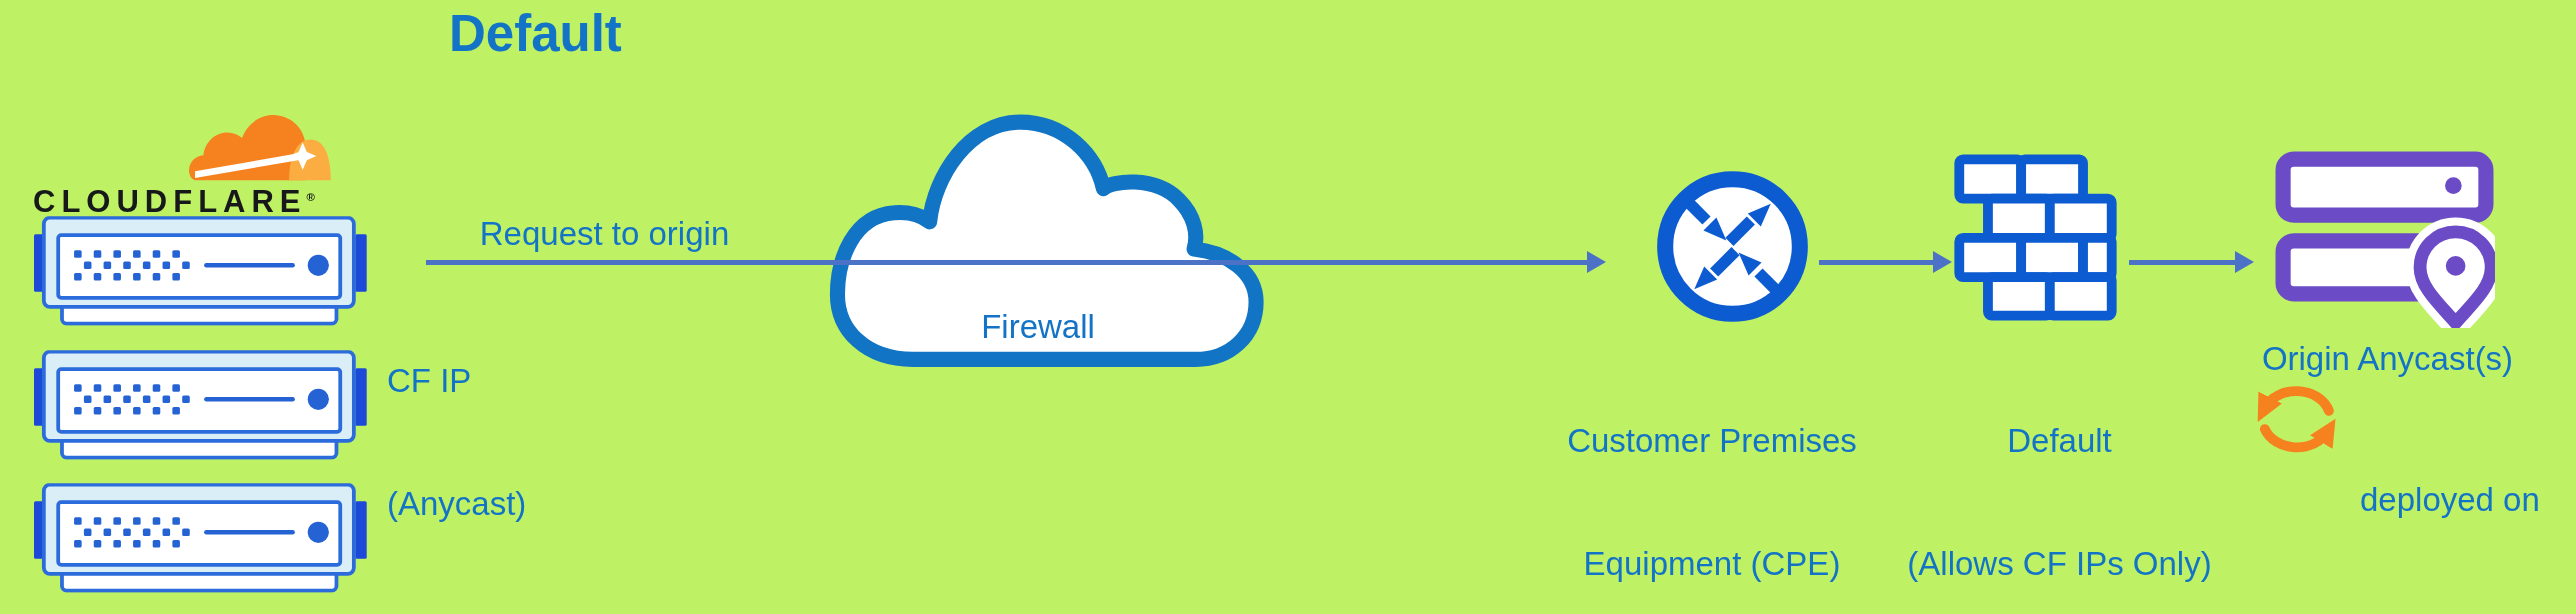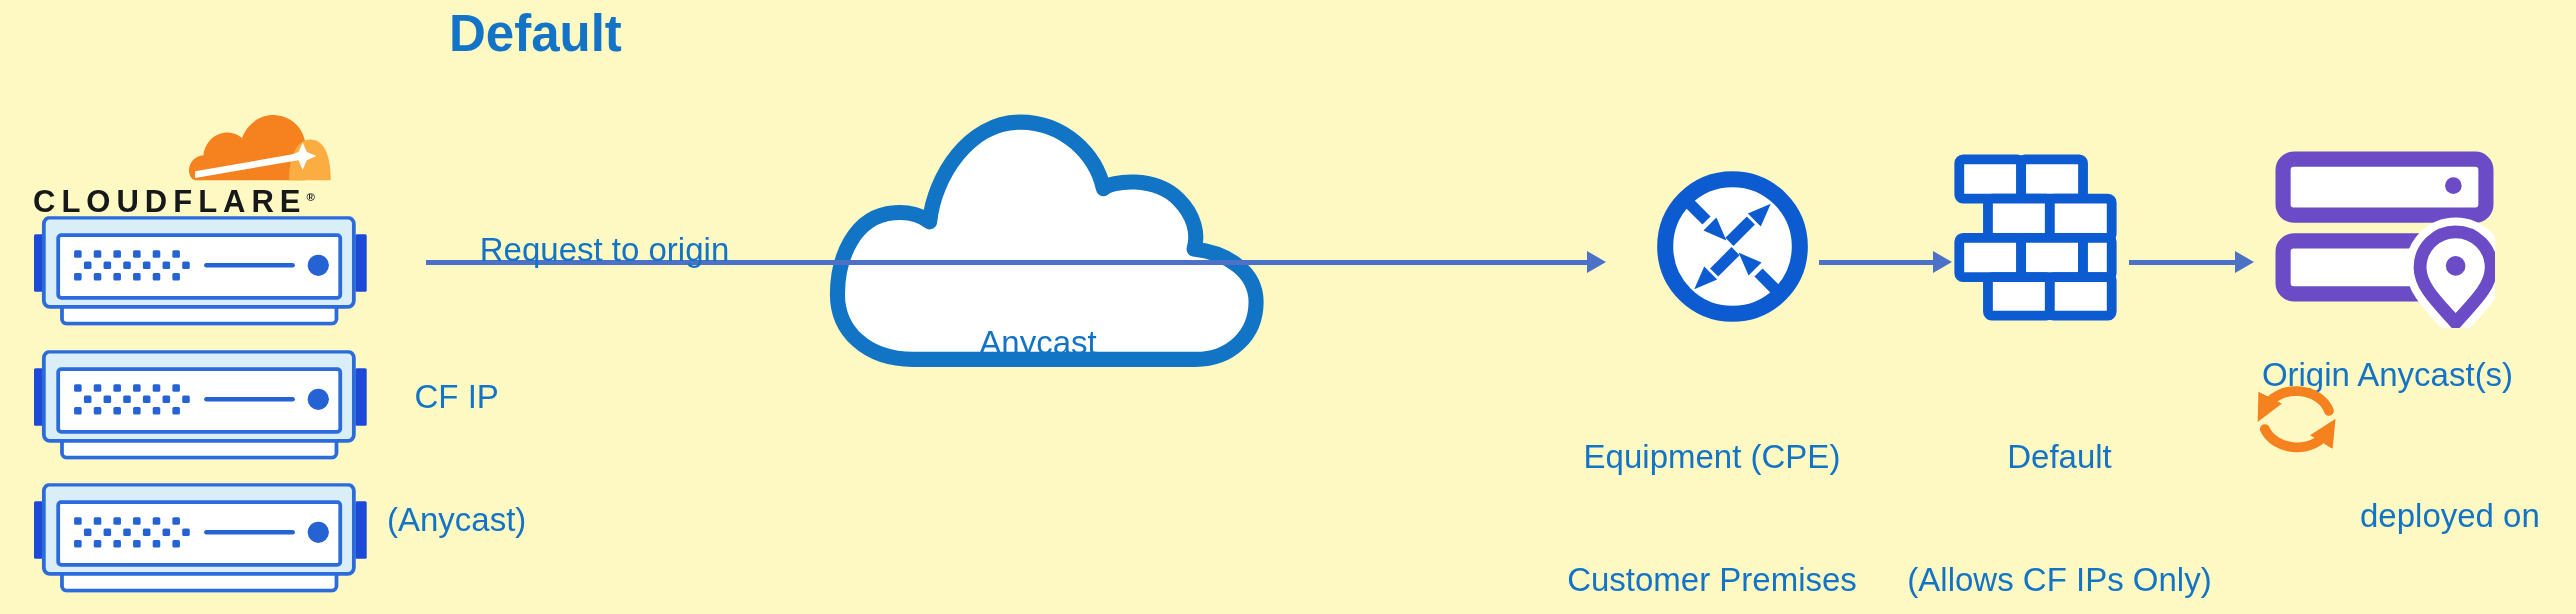--- a/index.html
+++ b/index.html
@@ -1,20 +1,20 @@
 <!DOCTYPE html>
 <html style="--accent-blue: #1373C6; --cloud-blue: #1274C5; --arrow-blue: #4C72C8; --icon-blue: #0D5BD1; --server-stroke: #2B6BDB; --server-tab: #1C49D8; --server-fill: #D9EEF6; --dot-blue: #2563D4; --purple: #6B4BC6; --orange: #F6821F; --orange-light: #FBAD41; --ink: #17181A;font-size:12px"><head>
 <meta charset="utf-8">
 <style>
   html,body{margin:0;padding:0;background:#ffffff;}
   body{font-family:"Liberation Sans", sans-serif;}
-  #stage{position:relative;width:2576px;height:614px;background:#fef9c3;overflow:hidden;}
+  #stage{position:relative;width:2576px;height:614px;background:#bef264;overflow:hidden;}
 
   .abs{position:absolute;}
-  .label{color:var(--accent-blue);font-size:33px;line-height:41px;white-space:pre;margin-top:16px;}
+  .label{color:var(--accent-blue);font-size:33px;line-height:41px;white-space:pre;}
   .centered{text-align:center;}
 
   #page-title{left:449px;top:4.5px;font-size:51px;line-height:58px;font-weight:600;color:var(--accent-blue);}
 
   
   #brand-wordmark{left:33px;top:184px;font-size:31px;font-weight:800;letter-spacing:6px;color:var(--ink);white-space:nowrap;}
   #brand-wordmark sup{font-size:11.4px;letter-spacing:0;}
 
   
   .edge-line{height:5.3px;background:var(--arrow-blue);}
@@ -96,43 +96,43 @@
     </svg>
 
   <svg class="abs" style="left:819px;top:110px;" width="454" height="266" viewBox="0 0 600 352">
     <path class="cloud-line" d="M 124 330 C 62 330 24 292 24 244 C 24 196 46 140 99 136 C 119 134 136 140 146 148 C 152 88 198 16 266 16 C 324 16 366 59 376 104 C 386 94 444 86 476 119 C 496 139 502 164 496 184 C 540 189 578 214 578 254 C 578 298 544 330 498 330 Z"></path>
   </svg>
 
   <div class="abs edge-line" style="left:426px;top:260px;width:1161px;"></div>
   <div class="abs edge-head" style="left:1587px;top:251px;"></div>
 
   <div class="abs label centered" style="left:453px;top:213px;width:303px;">Request to origin</div>
-  <div class="abs label" style="left:387px;top:278px;text-align:center;">
+  <div class="abs label" style="left:387px;top:278px;">
     <div>CF IP</div>
     <div>(Anycast)</div>
   </div>
 
-  <div class="abs label centered" style="left:932px;top:306px;width:212px;">Anycast</div>
+  <div class="abs label centered" style="left:932px;top:306px;width:212px;">Firewall</div>
 
   <svg class="abs" style="left:1656px;top:170px;" width="153" height="153" viewBox="0 0 200 200">
     <circle class="blue-outline" cx="100" cy="100" r="88" stroke-width="21"></circle>
     <g class="blue-solid">
       <line x1="44" y1="44" x2="66" y2="66" stroke="var(--icon-blue)" stroke-width="15"></line>
       <polygon points="92,92 79,62 62,79"></polygon>
       <line x1="96" y1="94" x2="124" y2="66" stroke="var(--icon-blue)" stroke-width="15"></line>
       <polygon points="150,44 120,57 137,74"></polygon>
       <line x1="104" y1="106" x2="76" y2="134" stroke="var(--icon-blue)" stroke-width="15"></line>
       <polygon points="50,156 80,143 63,126"></polygon>
       <line x1="156" y1="156" x2="134" y2="134" stroke="var(--icon-blue)" stroke-width="15"></line>
       <polygon points="108,108 121,138 138,121"></polygon>
     </g>
   </svg>
   <div class="abs label centered" style="left:1544px;top:338px;width:336px;">
+    <div>Customer Premises</div>
     <div>Equipment (CPE)</div>
-    <div>Customer Premises</div>
   </div>
 
   <div class="abs edge-line" style="left:1819px;top:260px;width:114px;"></div>
   <div class="abs edge-head" style="left:1933px;top:251px;"></div>
 
   <svg class="abs" style="left:1954px;top:154px;" width="166" height="167" viewBox="-7 -7 220 221">
     <g class="blue-outline" stroke-width="13">
       <rect x="0" y="0" width="82" height="52" rx="5"></rect>
         <rect x="82" y="0" width="82" height="52" rx="5"></rect>
       <rect x="38" y="52" width="82" height="52" rx="5"></rect>

